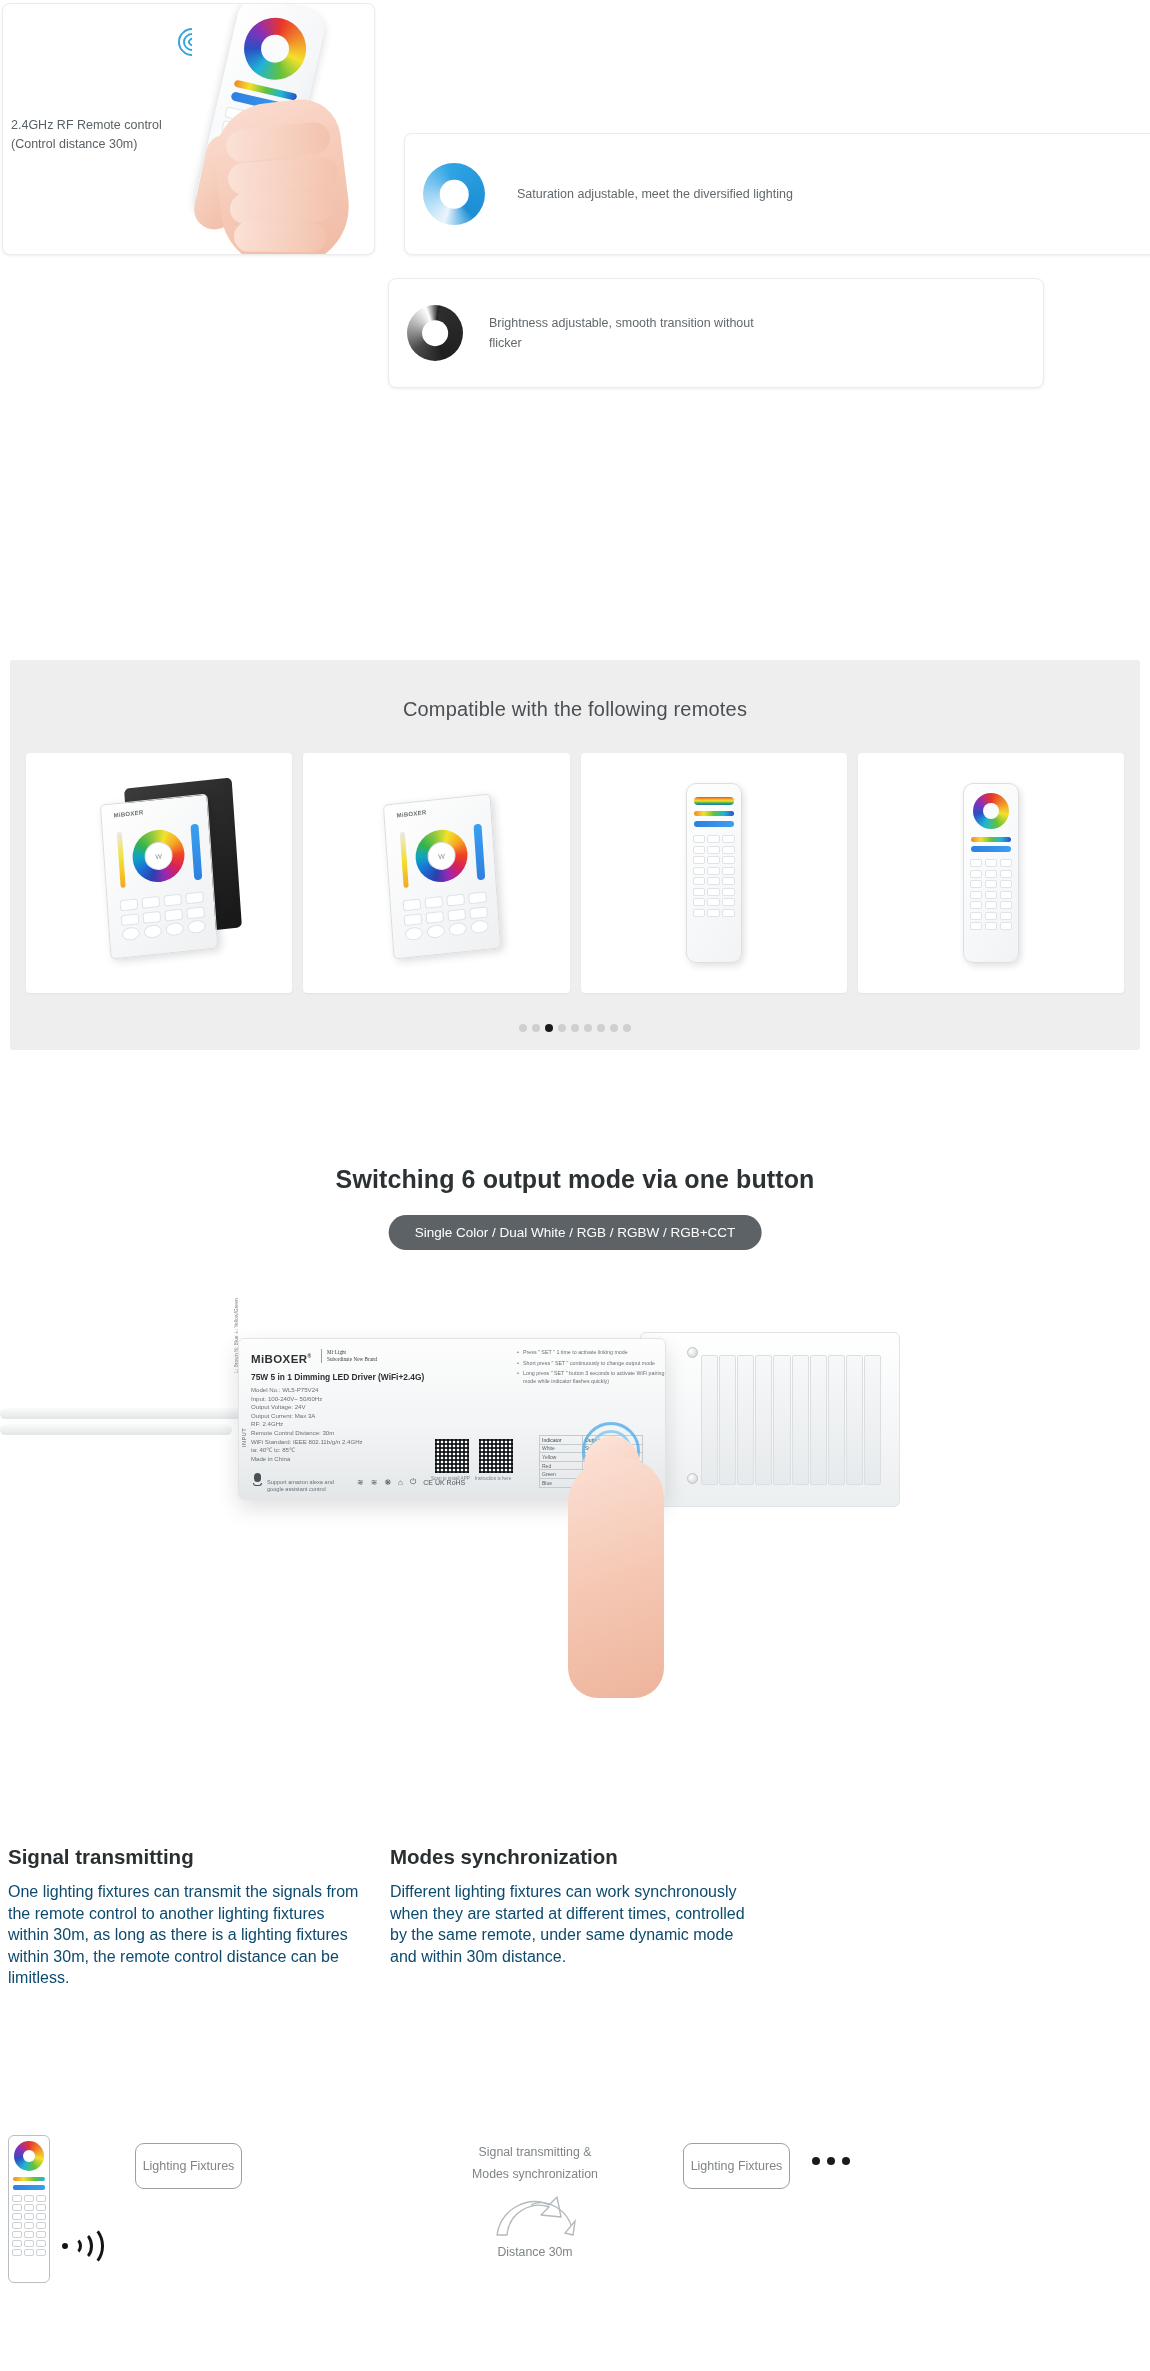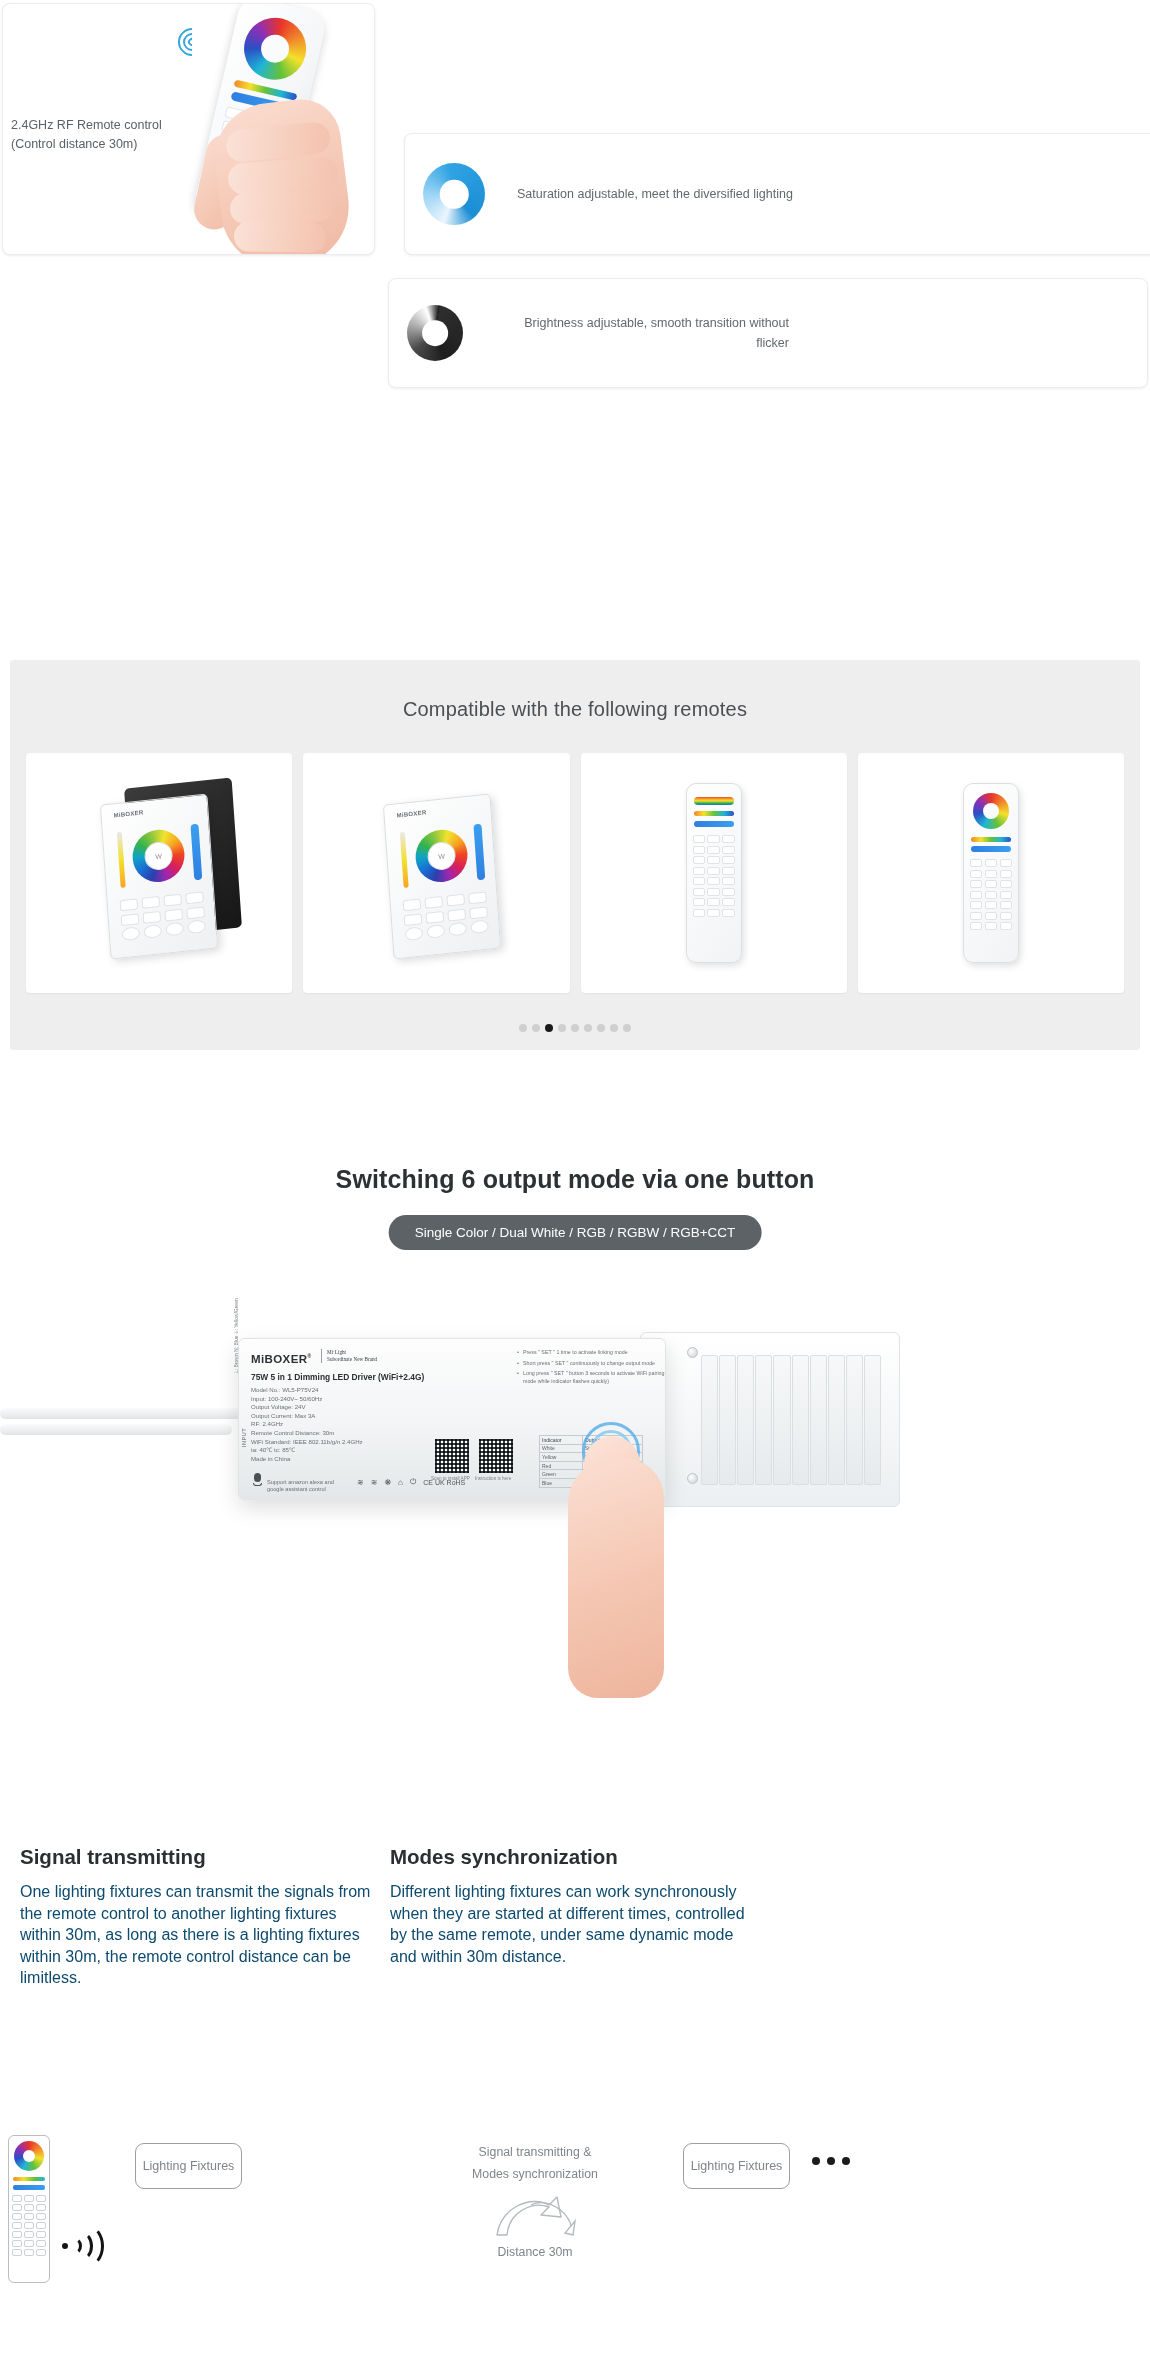--- a/index.html
+++ b/index.html
@@ -88,21 +88,21 @@
     transform: rotate(-45deg);
   }
   .rf-waves span:nth-child(1){ left: 14px; top: 16px; width: 8px;  height: 8px; }
   .rf-waves span:nth-child(2){ left: 9px;  top: 11px; width: 18px; height: 18px; }
   .rf-waves span:nth-child(3){ left: 4px;  top: 6px;  width: 28px; height: 28px; }
 
   
   #card-colors     { left: 388px; top: 3px;   width: 760px; height: 125px; }
   #card-saturation { left: 404px; top: 133px; width: 768px; height: 122px; }
   #card-temp       { left: 2px;   top: 278px; width: 373px; height: 110px; }
-  #card-brightness { left: 388px; top: 278px; width: 760px; height: 110px; text-align: right; }
+  #card-brightness { left: 388px; top: 278px; width: 656px; height: 110px; }
 
   .fc-inner { display: flex; align-items: center; height: 100%; padding: 0 18px; }
   .fc-icon { width: 62px; height: 62px; flex: 0 0 62px; position: relative; }
   #card-temp .fc-icon, #card-brightness .fc-icon { width: 56px; height: 56px; flex: 0 0 56px; }
   .fc-text { margin-left: 26px; font-size: 12.5px; line-height: 20px; color: #62686c; max-width: 300px; }
   #card-colors .fc-text, #card-saturation .fc-text { margin-left: 32px; }
 
   
   .donut { width: 100%; height: 100%; border-radius: 50%; position: relative; }
   .donut::after {
@@ -295,21 +295,21 @@
   .sf-ring.r2 { left: 30px; top: 28px; width: 42px; height: 42px; border-color:#7cc3ef; }
 
   .term-block {
     position:absolute; left: 688px; top: 58px; width: 196px; height: 148px;
     display: grid; grid-template-columns: repeat(10, 1fr); gap: 1px;
   }
   .term-block i { display:block; background: linear-gradient(180deg,#f6f8f9,#e7eaec);
                   border:1px solid #dcdfe2; border-radius: 2px; }
 
   
-  #col-left  { position:absolute; left: 8px;   top: 1845px; width: 360px; margin-left: 12px; }
+  #col-left  { position:absolute; left: 8px;   top: 1845px; width: 360px; }
   #col-right { position:absolute; left: 390px; top: 1845px; width: 372px; }
   .col-h { font-size: 20.5px; font-weight: 700; color: #2a2f32; margin-bottom: 12px; }
   .col-p { font-size: 16px; line-height: 21.5px; color: #0c4a6e; }
 
   
   #diagram { position:absolute; left:0; top: 2095px; width: 1150px; height: 276px; }
   #dg-remote { position:absolute; left: 8px; top: 40px; width: 42px; height: 148px; }
   #dg-waves { position:absolute; left: 62px; top: 130px; width: 36px; height: 46px; }
   #dg-waves span {
     position:absolute; border: 3px solid #141414; border-radius: 50%;

